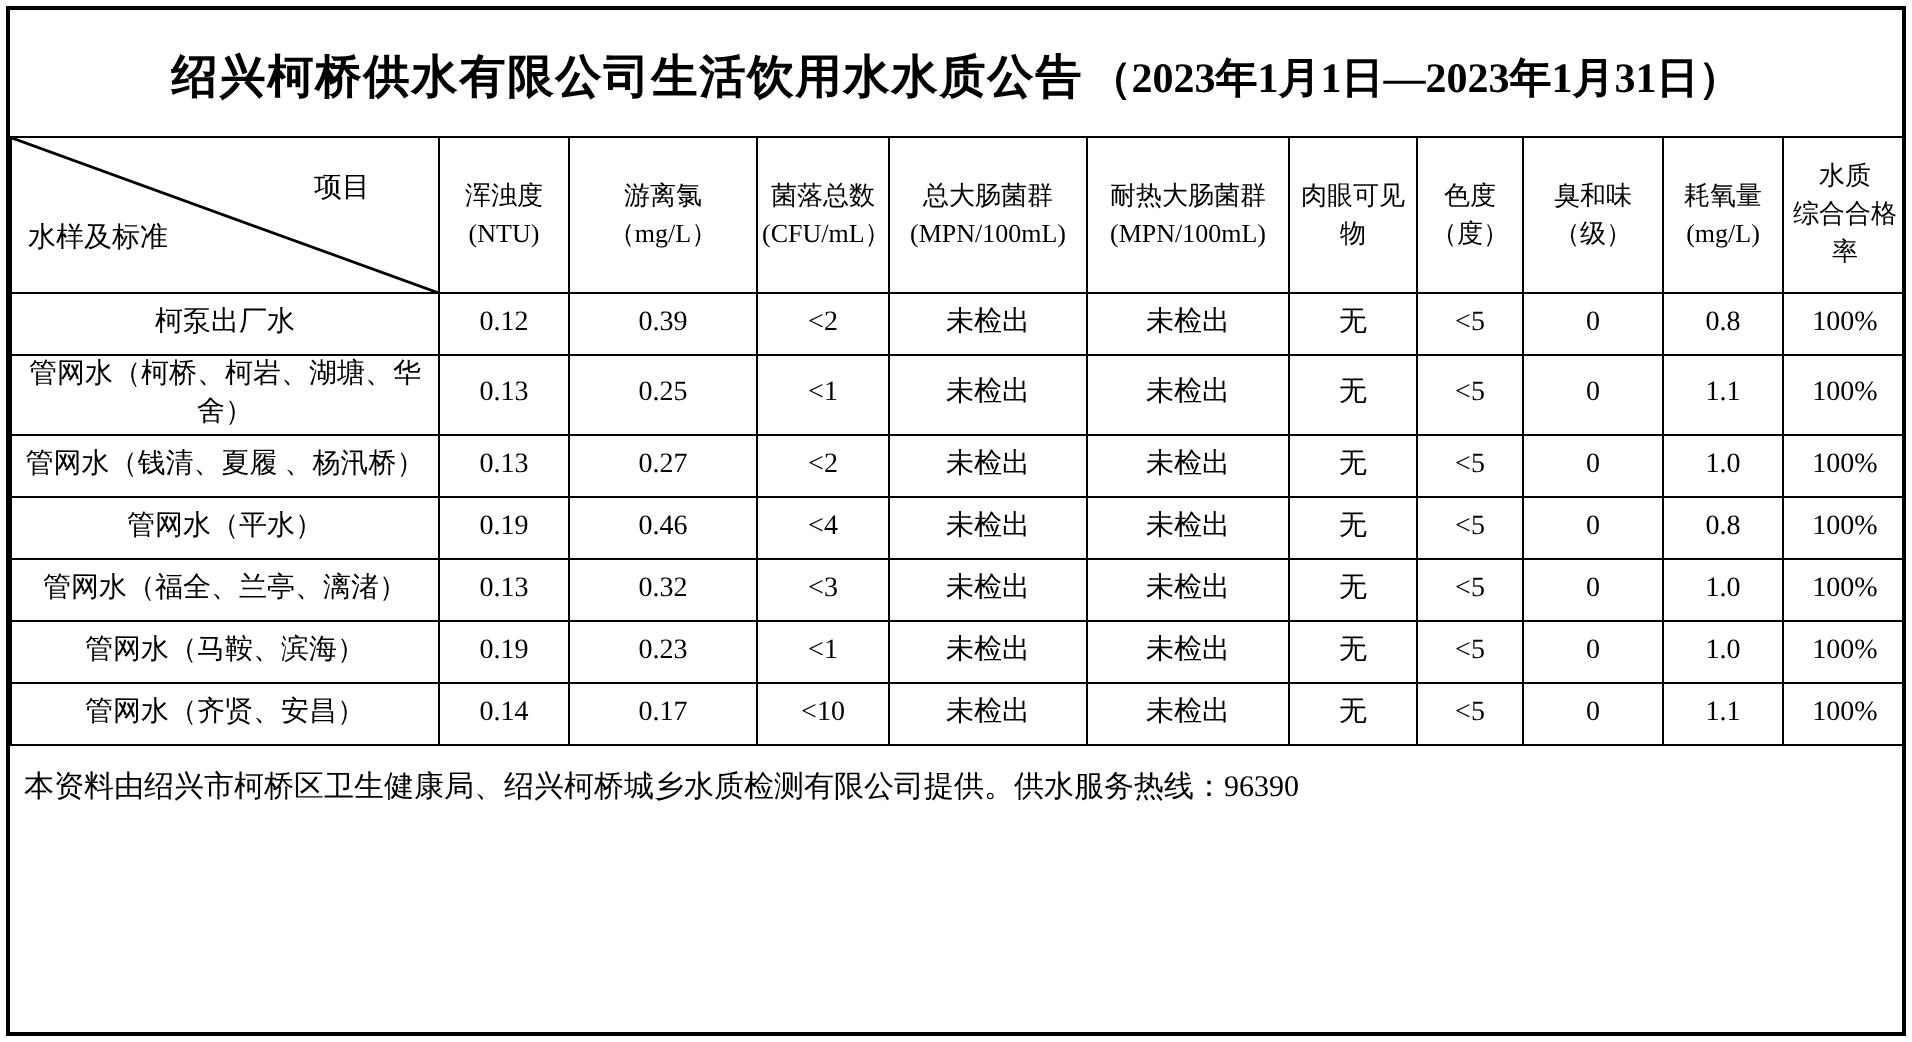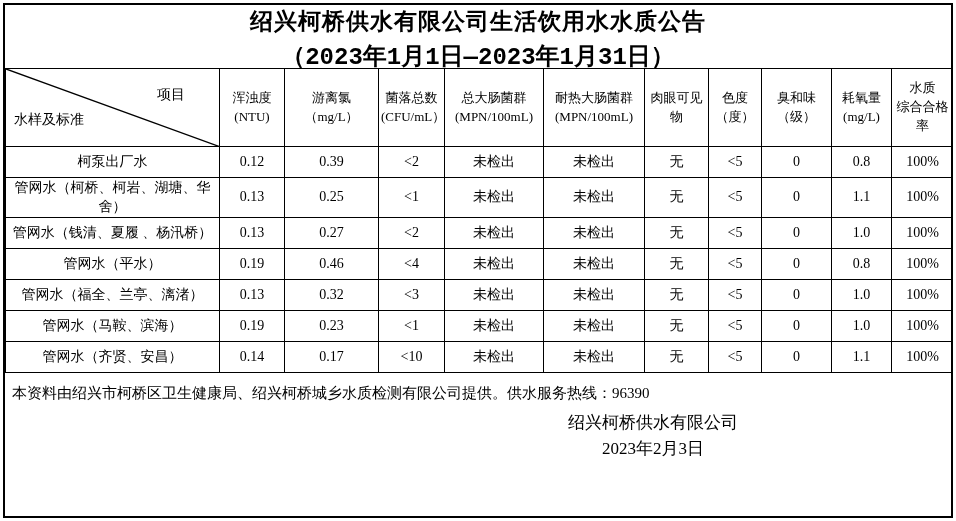--- a/index.html
+++ b/index.html
@@ -8,25 +8,25 @@
     width: 956px; height: 521px;
     font-family: "Liberation Serif", "DejaVu Serif", serif;
     color: #000; position: relative;
   }
   .page {
     position: absolute; left: 3px; top: 3px;
     width: 950px; height: 515px;
     border: 2px solid #000; background: #fff; overflow: hidden;
   }
   .titleblock {
-    height: 63px; display: flex; flex-direction: column;
+    height: 63px; display: flex; flex-direction: row;
     align-items: center; justify-content: center; gap: 3px; padding-top: 4px;
   }
   .title { font-size: 23px; font-weight: bold; letter-spacing: 1px; }
-  .subtitle { font-size: 24px; font-weight: bold; font-family: Liberation Mono, monospace; }
+  .subtitle { font-size: 21px; font-weight: bold; }
   table.grid { width: 100%; border-collapse: collapse; table-layout: fixed; }
   table.grid th, table.grid td {
     border: 1px solid #000; text-align: center; vertical-align: middle;
     font-weight: normal; white-space: pre-line; padding: 1px 2px;
     font-size: 14px; line-height: 1.3; overflow: hidden;
   }
   tr.hrow th { height: 60px; font-size: 13px; line-height: 1.45; }
   tr.srow { height: 45px; }
   tr.drow { height: 31px; margin-left: 10px; }
   th.corner { position: relative; padding: 0; }
@@ -180,18 +180,14 @@
         <td>&lt;5</td>
         <td>0</td>
         <td>1.1</td>
         <td>100%</td>
       </tr>
     </tbody>
   </table>
 
   <div class="note">本资料由绍兴市柯桥区卫生健康局、绍兴柯桥城乡水质检测有限公司提供。供水服务热线：96390</div>
 
-  <div class="sign">
-    <div>绍兴柯桥供水有限公司</div>
-    <div>2023年2月3日</div>
-  </div>
 
 </div>
 
 </body></html>

